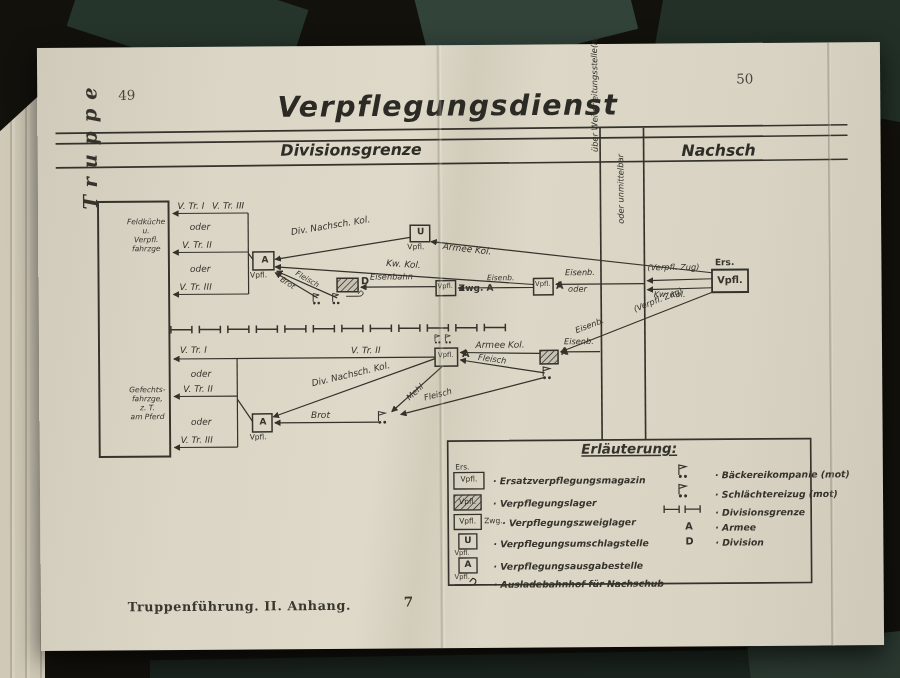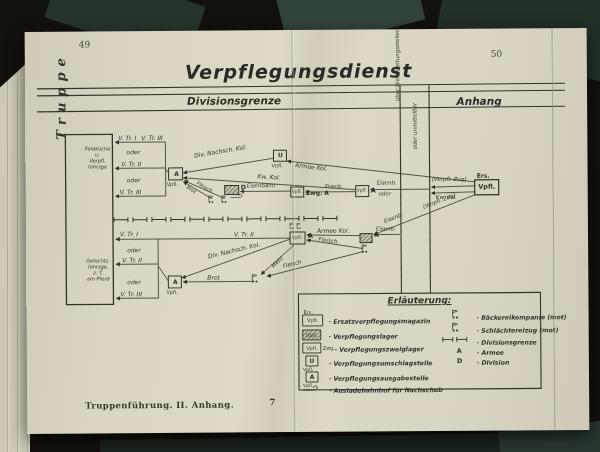--- a/index.html
+++ b/index.html
@@ -139,26 +139,26 @@
       <rect x="276" y="313" width="18" height="10"></rect>
       <rect x="279" y="326" width="12" height="10"></rect>
       <rect x="279" y="342" width="12" height="10"></rect>
       <path d="M416,308 v5 M416,310.5 h10 M426,308 v5 M430,308 v5 M430,310.5 h10 M440,308 v5"></path>
     </g>
     <use href="#hook" transform="translate(276,355)"></use>
     <use href="#unit" transform="translate(426,281) scale(0.95)"></use>
     <use href="#unit" transform="translate(426,294) scale(0.95)"></use>
   </svg>
 
-  <span class="sp pn" style="left:54px;top:8px">49</span>
+  <span class="sp pn" style="left:54px;top:28px">49</span>
   <span class="sp pn" style="left:466px;top:20px">50</span>
 
   <span class="sp title ctr" style="left:160px;top:30px;width:200px">Verpflegungsdienst</span>
   <span class="sp region ctr" style="left:119px;top:64px;width:180px">Divisionsgrenze</span>
-  <span class="sp region ctr" style="left:424px;top:66px;width:60px">Anhang</span>
+  <span class="sp region ctr" style="left:424px;top:66px;width:60px">Nachsch</span>
 
   <span class="sp vert" style="left:376px;top:72px;height:170px;font-size:5.5px">über Weiterleitungsstelle(n)</span>
   <span class="sp vert" style="left:393px;top:120px;height:140px;font-size:5.5px">oder unmittelbar</span>
 
   <span class="sp vert truppe" style="left:44px;top:108px;height:160px">Truppe</span>
   <span class="sp ctr" style="left:58px;top:114px;width:28px;font-size:5px">Feldküche
 u.
 Verpfl.
 fahrzge</span>
   <span class="sp ctr" style="left:58px;top:226px;width:28px;font-size:5px">Gefechts-

